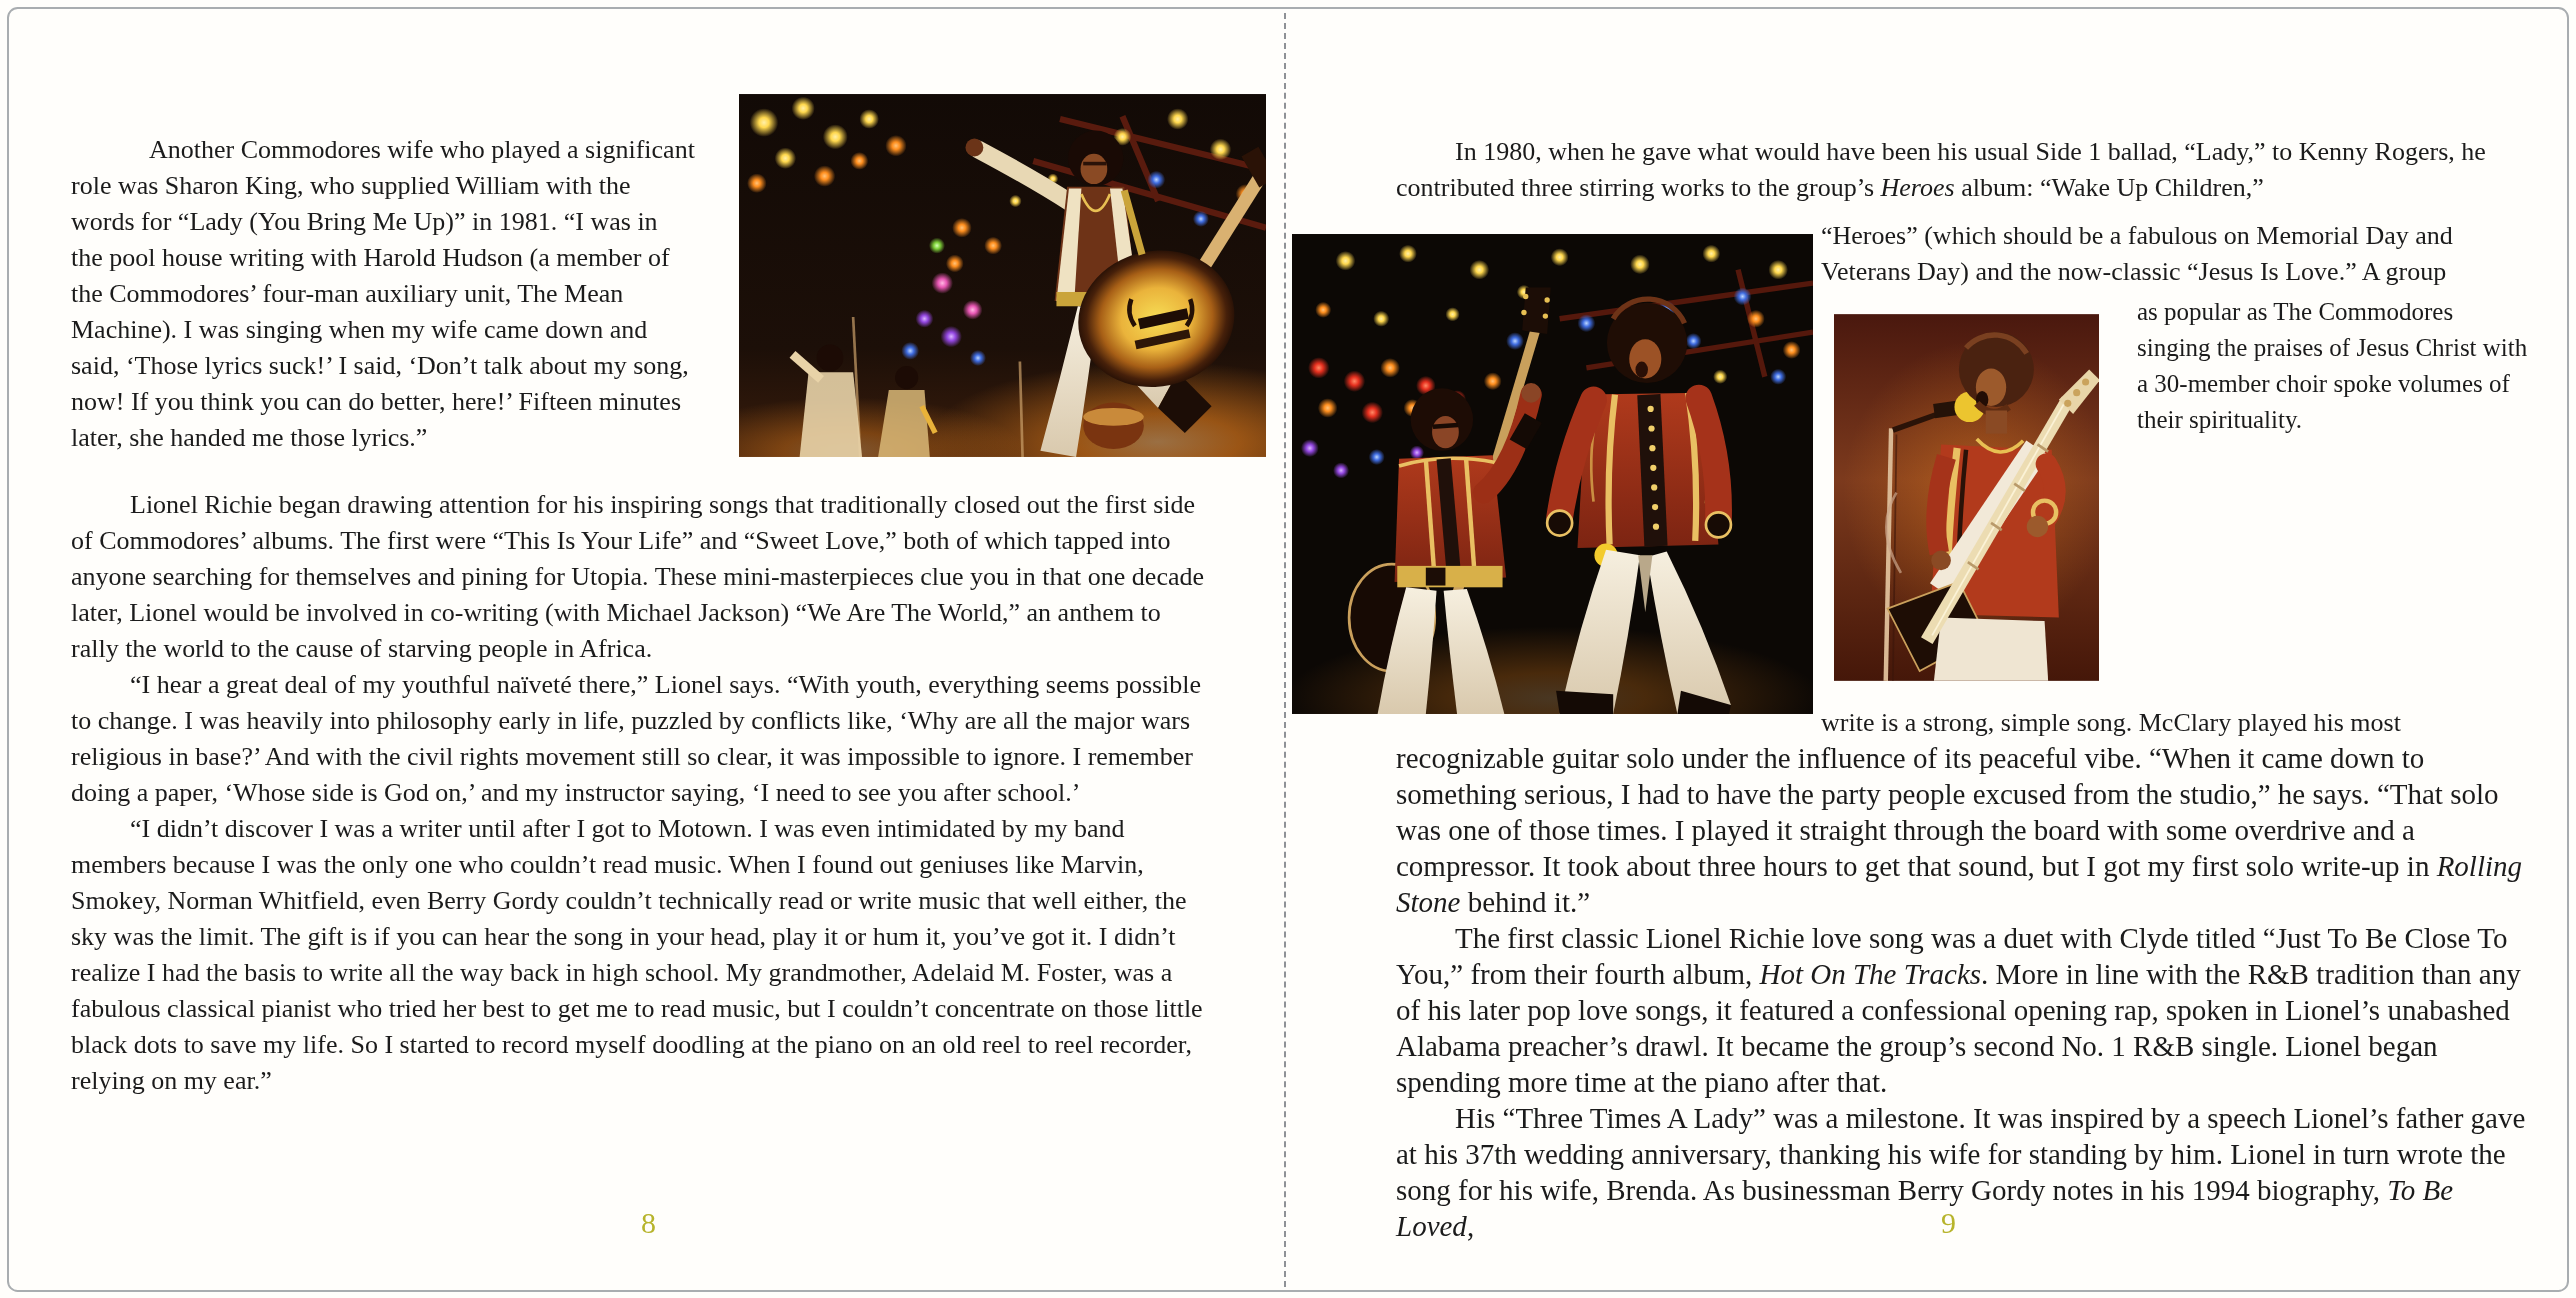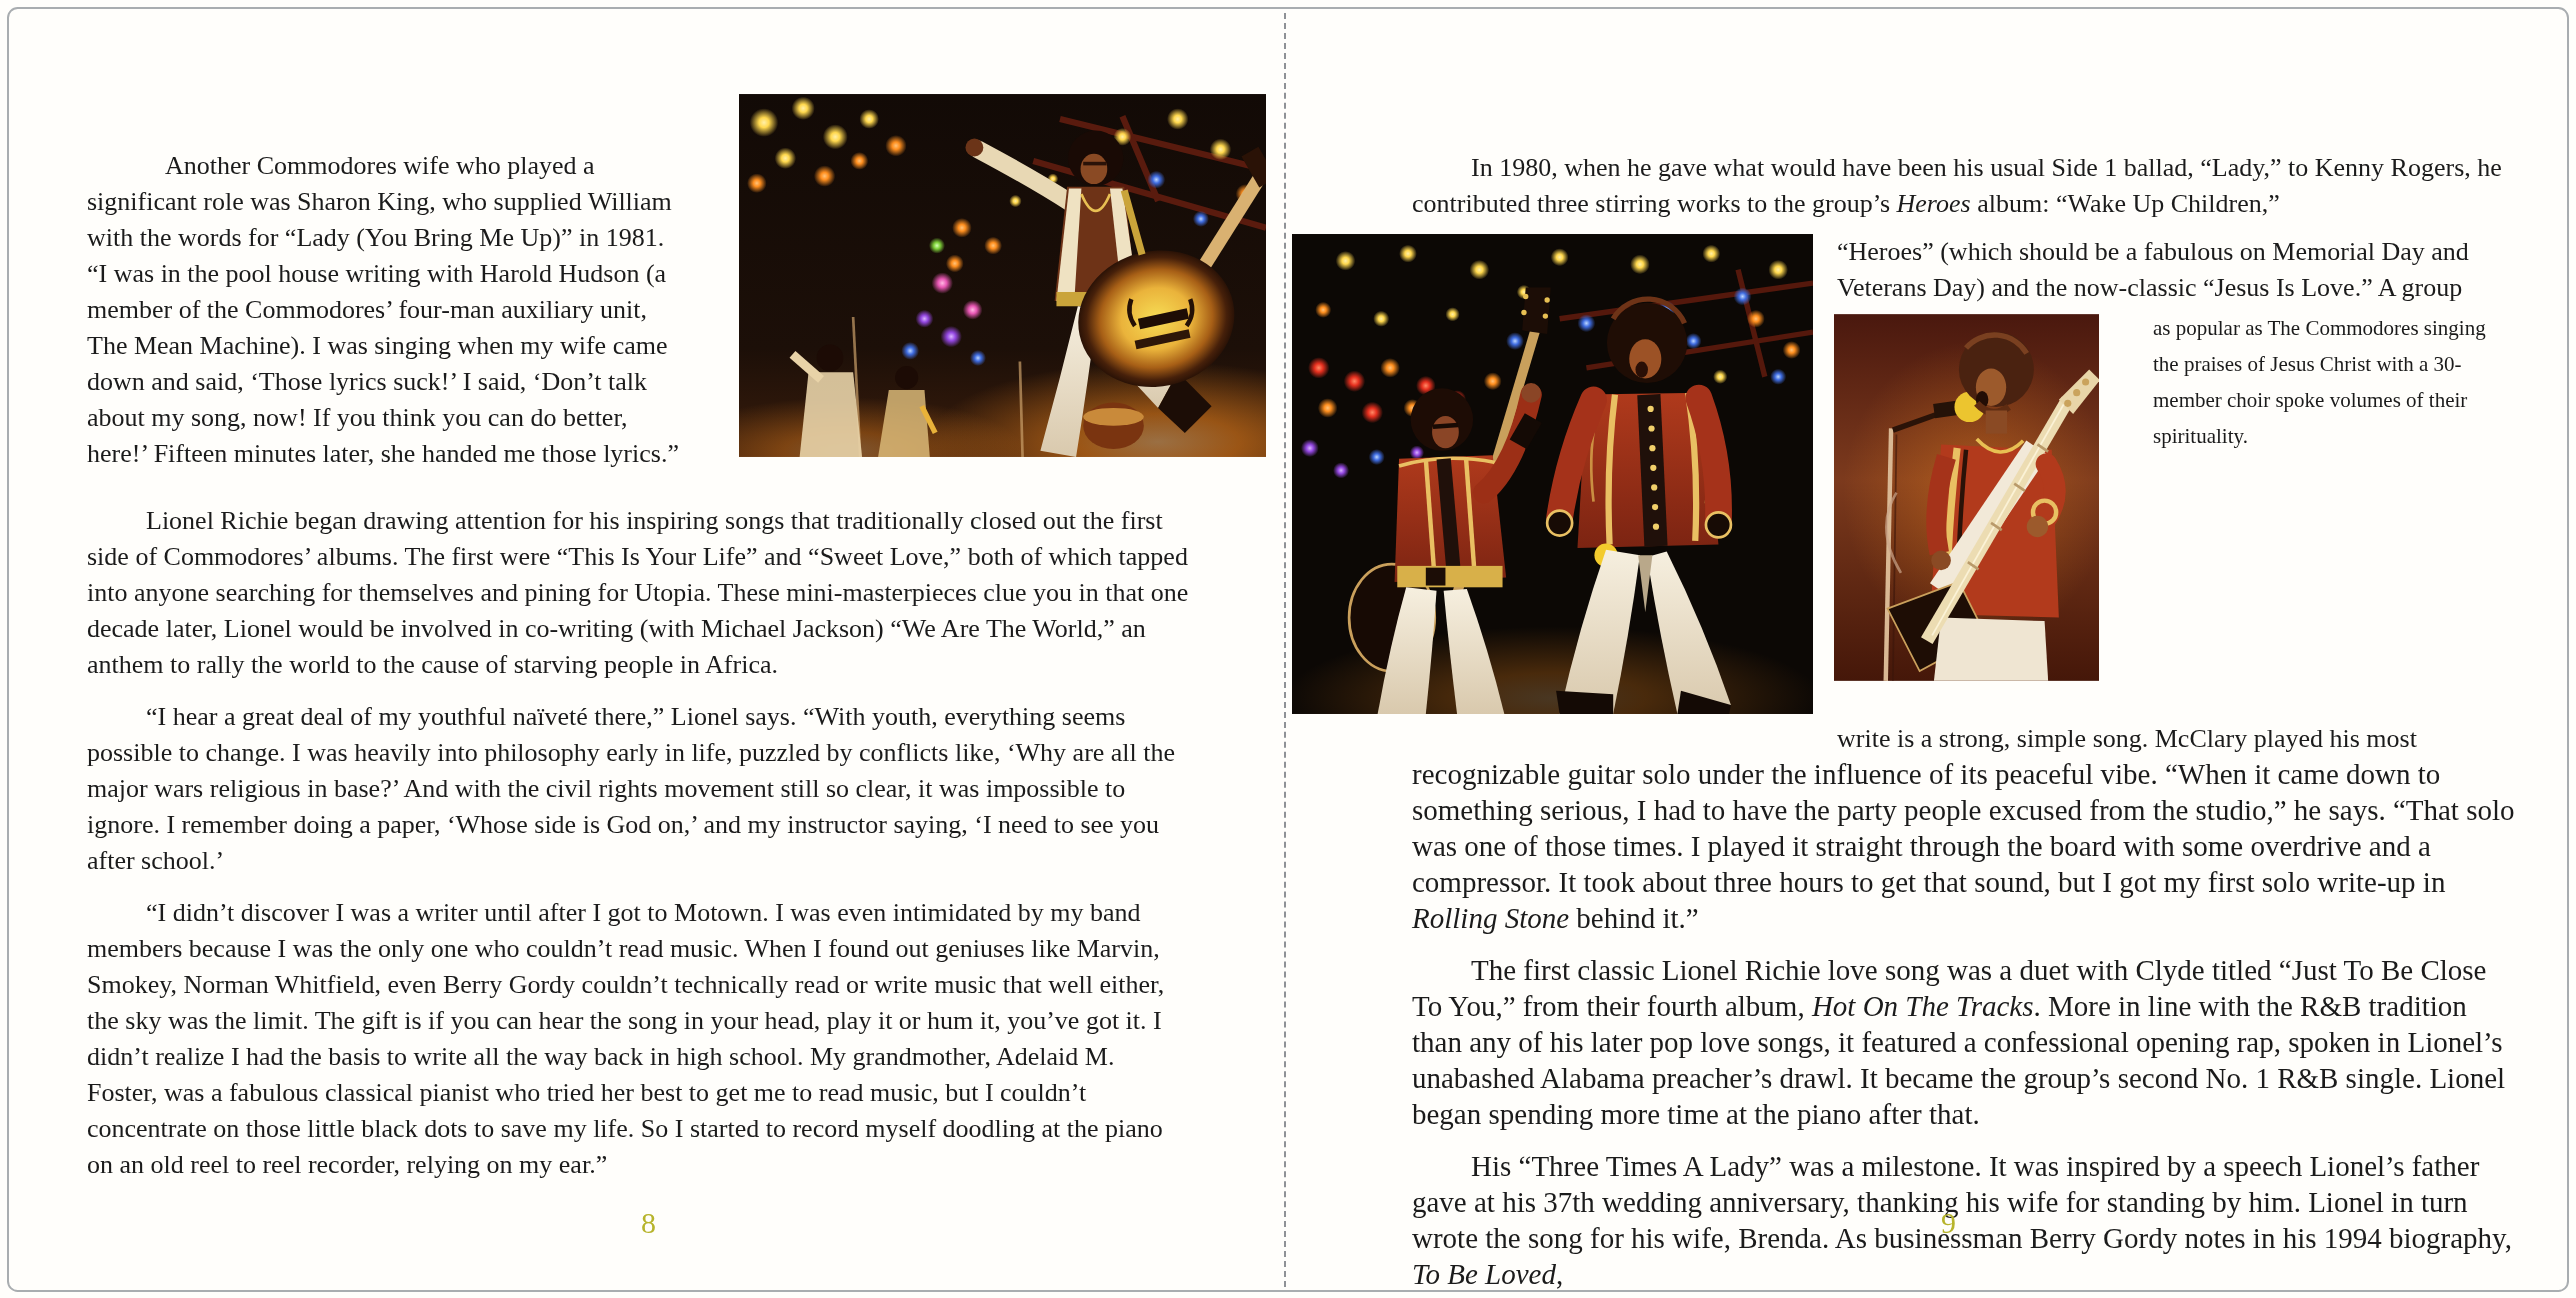--- a/index.html
+++ b/index.html
@@ -2,28 +2,28 @@
 <html style="font-size:14.3px"><head>
 <meta charset="utf-8">
 <style>
   html,body{margin:0;padding:0;background:#ffffff;}
   .spread{position:relative;width:2576px;height:1299px;background:#fffefb;overflow:hidden;
           font-family:"Liberation Serif","DejaVu Serif",serif;color:#1b1b1b;}
   .frame{position:absolute;left:7.1px;top:7.1px;right:7.1px;bottom:7.1px;
          border:2.7px solid #a9adb0;border-radius:10.7px;pointer-events:none;}
   .divider{position:absolute;left:1284px;top:12.5px;height:1274px;border-left:2.7px dashed #8f9296;}
   .t{position:absolute;font-size:26px;line-height:36px;text-align:left;}
-  .t p{margin:16px;}
+  .t p{margin:0;}
   .t p.ind{text-indent:59px;}
   #l1{left:71px;top:132px;width:624px;}
   #l1 p{text-indent:78px;}
   #l2{left:71px;top:487px;width:1135px;}
   #r1{left:1396px;top:134px;width:1138px;}
   #r2{left:1821px;top:218px;width:708px;}
-  #r3{left:2137px;top:294px;width:392px;font-size:21px;}
+  #r3{left:2137px;top:294px;width:392px;font-size:25px;}
   #r4{left:1821px;top:705px;width:722px;}
   #r5{left:1396px;top:740px;width:1140px;font-size:29px;}
   .photo{position:absolute;overflow:hidden;}
   .photo svg{display:block;}
   #ph1{left:739px;top:94px;width:527px;height:363px;}
   #ph2{left:1292px;top:234px;width:521px;height:480px;}
   #ph3{left:1834px;top:314px;width:265px;height:367px;}
   .pagenum{position:absolute;top:1206px;width:71px;text-align:center;font-size:30px;color:#b7b42c;}
   #n8{left:613px;}
   #n9{left:1913px;}

